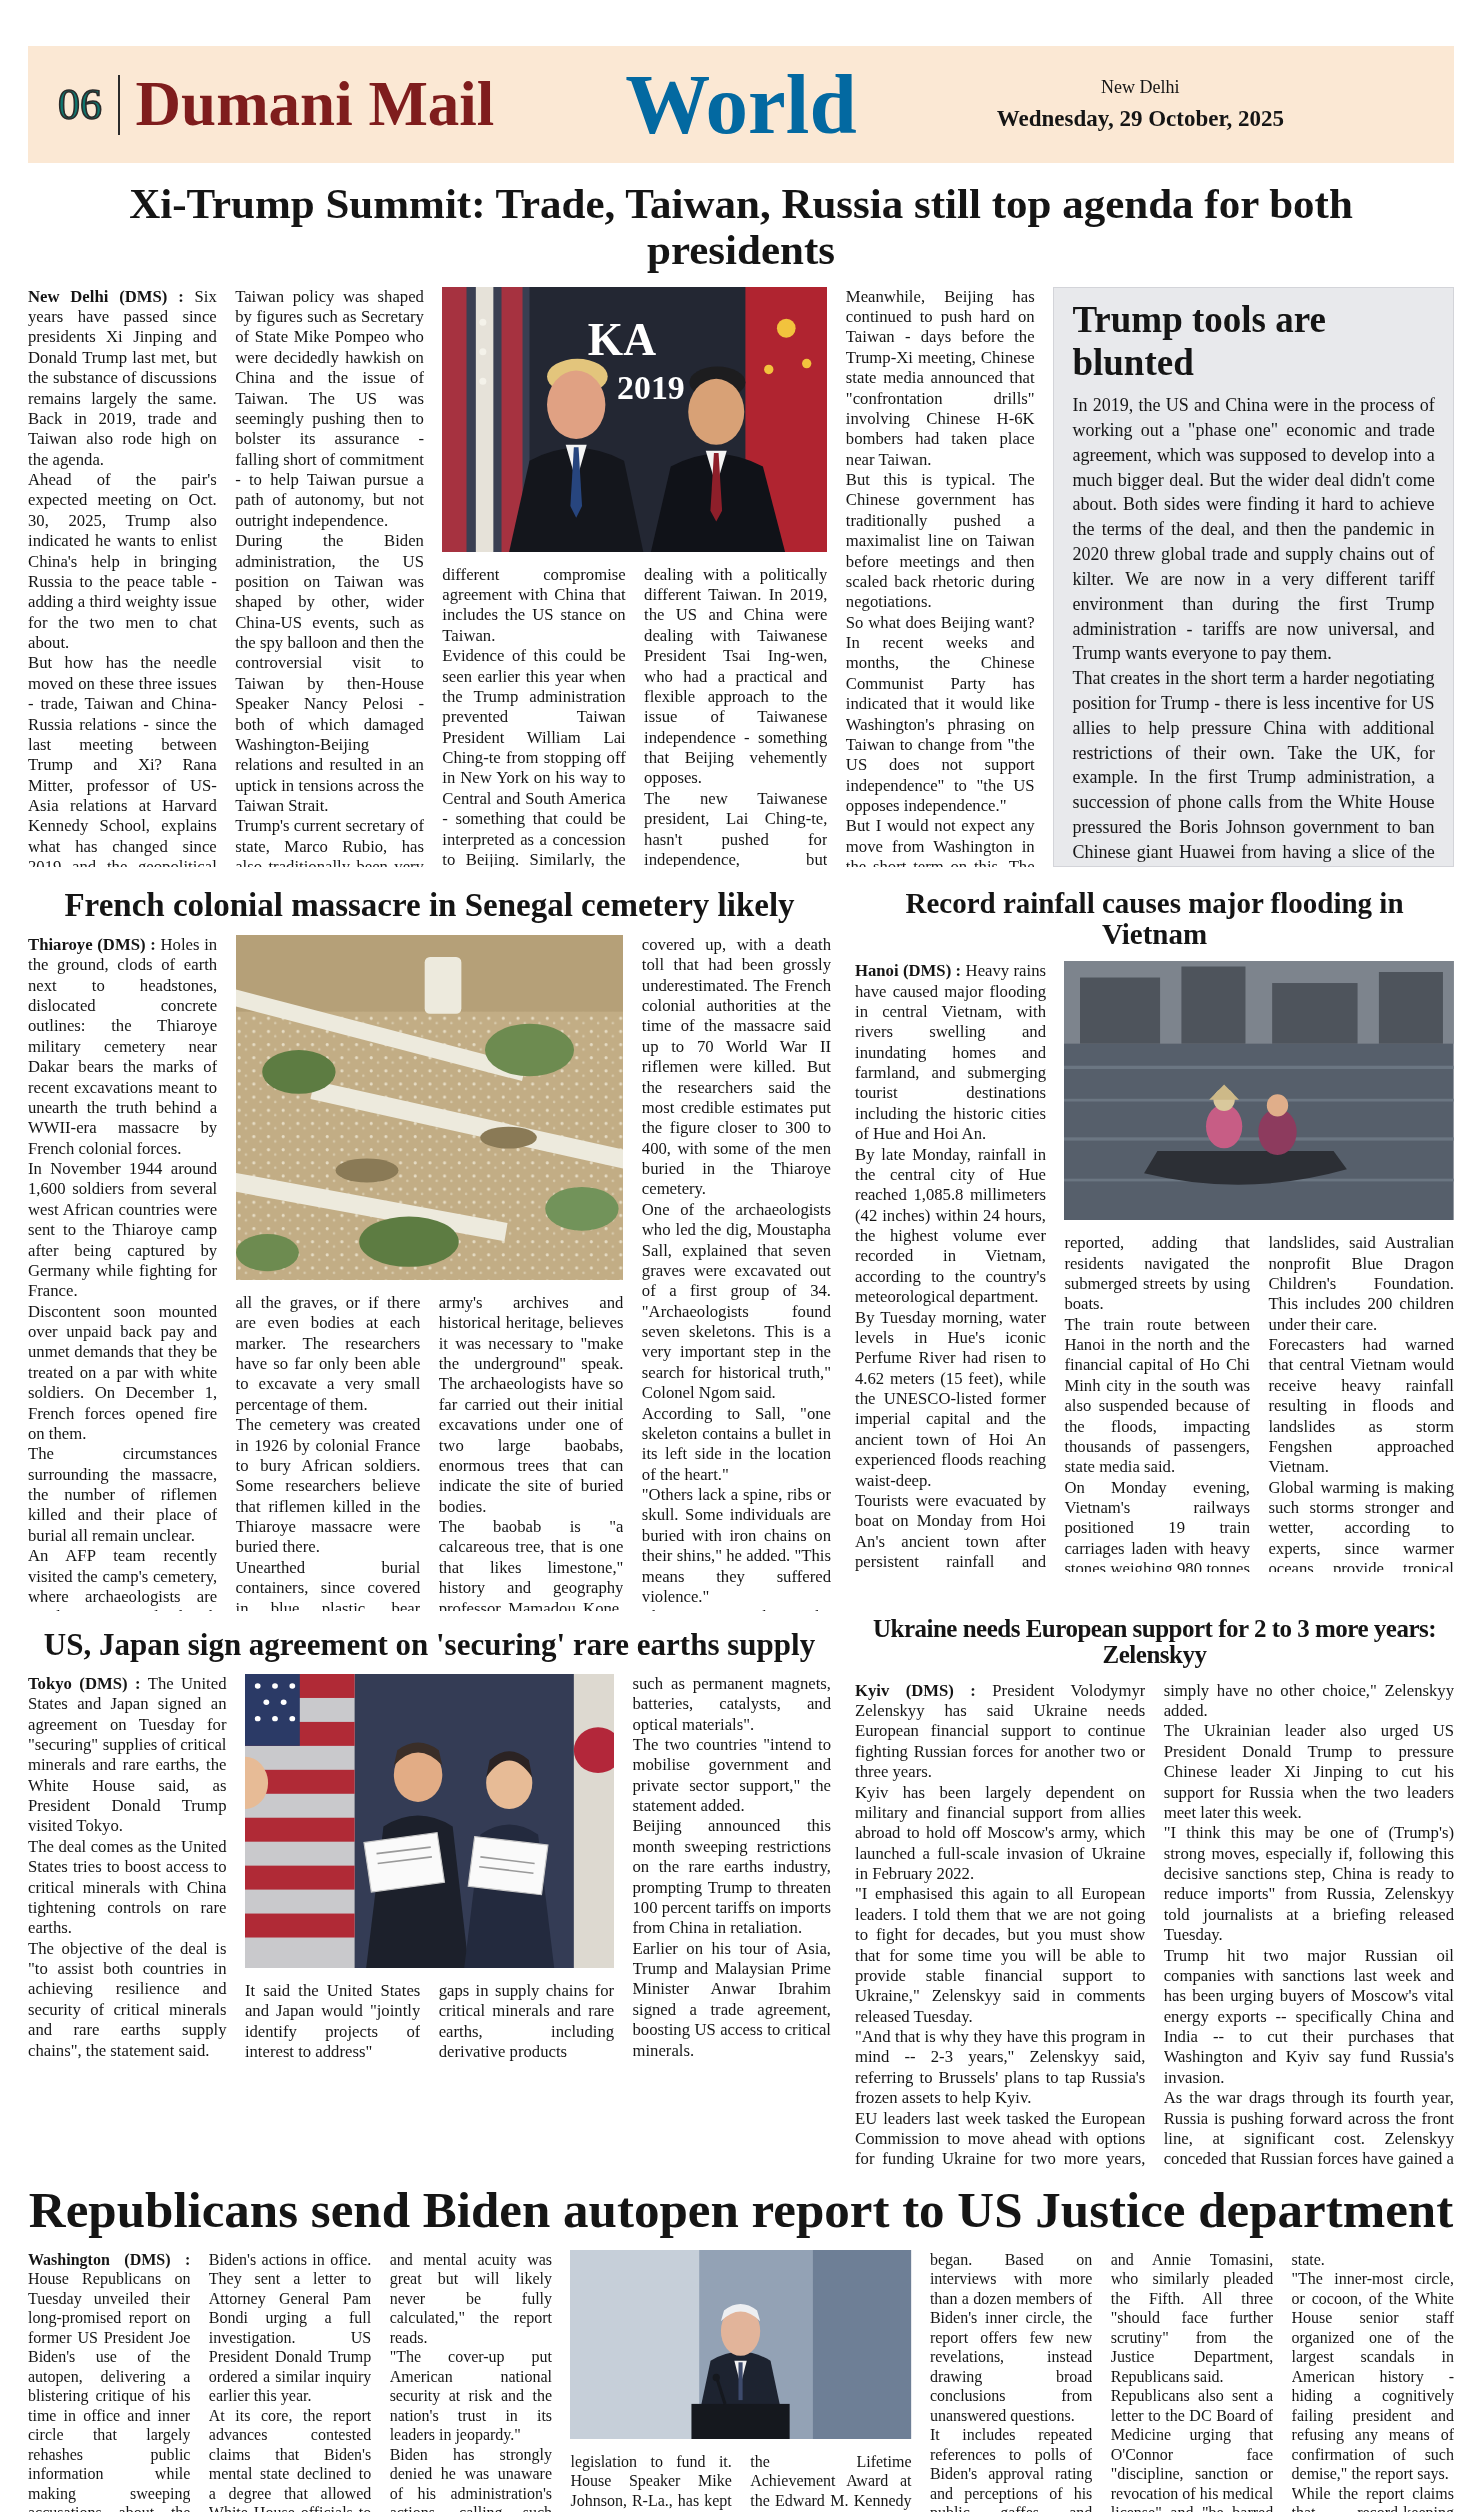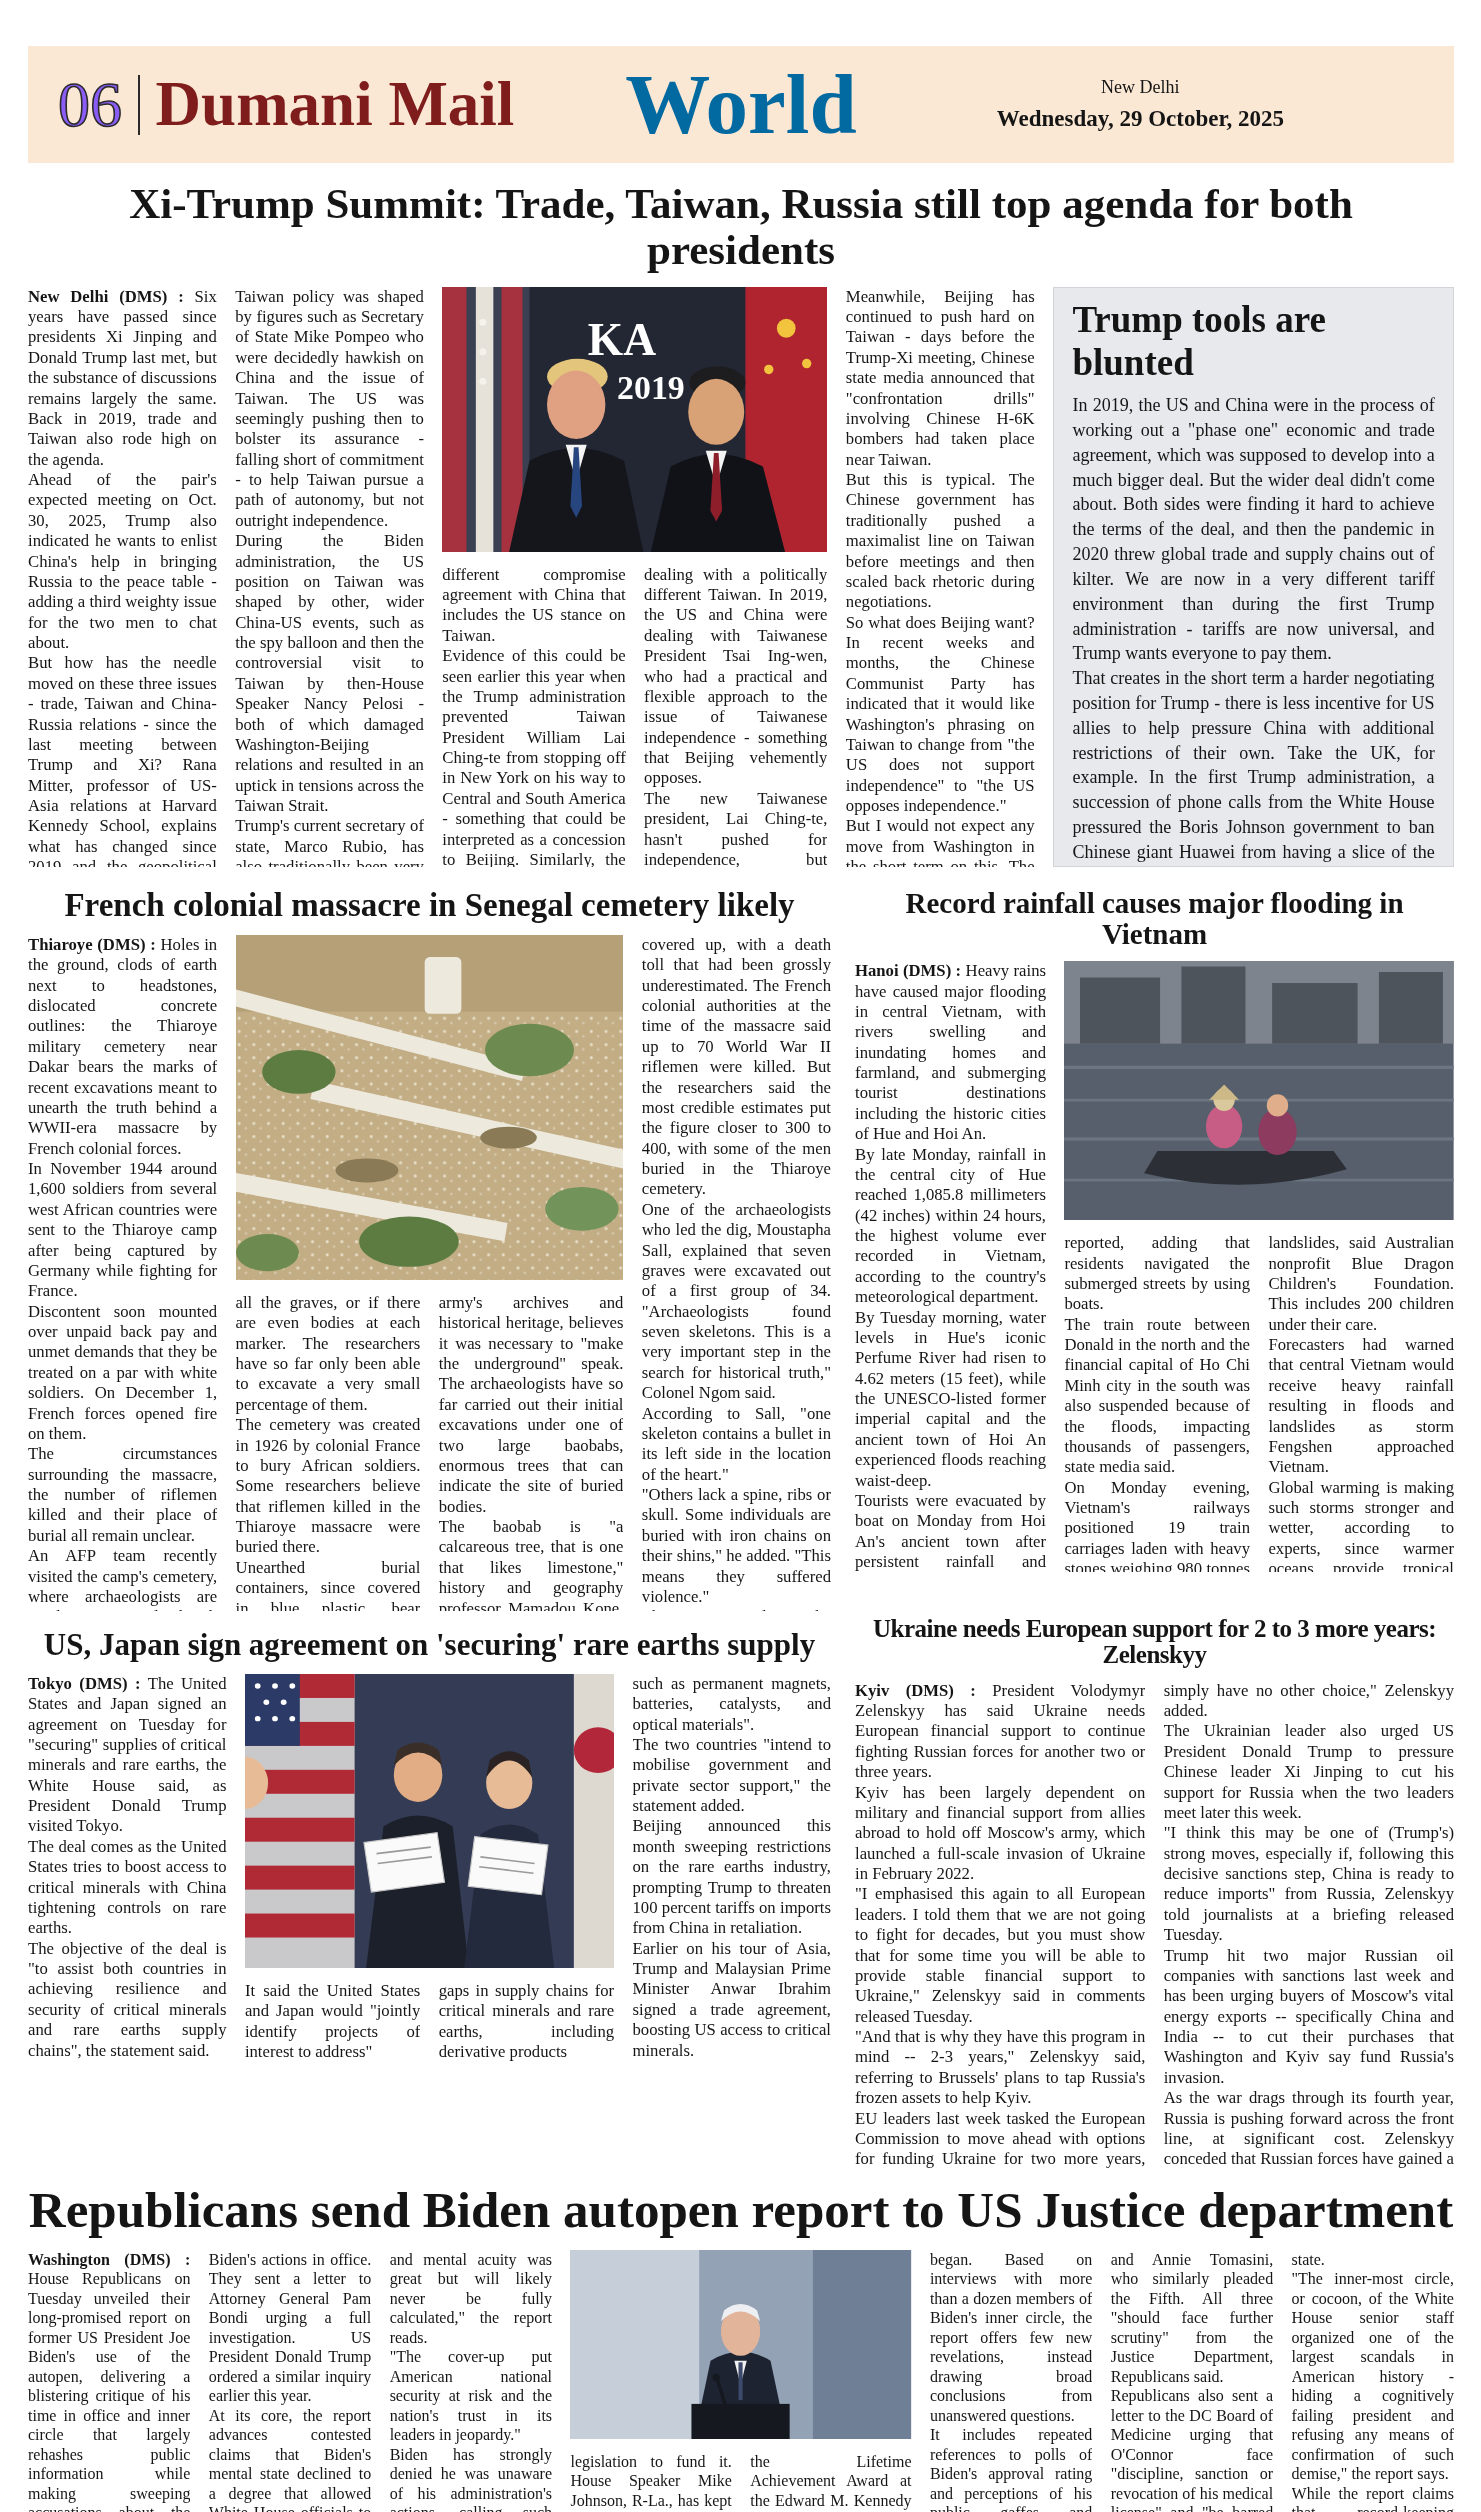--- a/index.html
+++ b/index.html
@@ -3,21 +3,21 @@
 <meta charset="utf-8">
 <style>
   html,body{margin:0;padding:0;background:#ffffff;}
   body{width:1482px;font-family:"Liberation Serif","DejaVu Serif",serif;color:#151515;}
   .page{width:1482px;height:2512px;box-sizing:border-box;padding:46px 28px 0;overflow:hidden;position:relative;background:#ffffff;}
 
   
   .masthead-bar{background:#fbe8d4;height:117px;display:flex;align-items:center;box-sizing:border-box;padding:0 30px;}
   .mast-zone{flex:1 1 0;display:flex;align-items:center;}
   .mast-left{gap:16px;}
-  .page-num{font-size:64px;line-height:1;color:#8b5cf6;-webkit-text-stroke:1.6px #2b2b2b;}
+  .page-num{font-size:44px;line-height:1;color:#0f766e;-webkit-text-stroke:1.6px #2b2b2b;}
   .mast-divider{width:1.6px;height:60px;background:#2b2b2b;}
   .masthead-title{font-size:63px;font-weight:bold;color:#7f1d1d;line-height:1;}
   .section-title{font-size:85px;font-weight:bold;color:#0369a1;line-height:1;flex:0 0 auto;}
   .mast-right{flex-direction:column;justify-content:center;align-items:center;gap:7.6px;}
   .edition-city{font-size:18px;font-weight:normal;}
   .edition-date{font-size:23px;font-weight:bold;}
 
   
   .main-headline{font-size:43px;font-weight:bold;text-align:center;margin:18.4px 5.4px 15px;line-height:1.05;}
   .art-headline{font-weight:bold;text-align:center;margin:3.2px 0 12px;line-height:1.05;}
@@ -321,21 +321,21 @@
                 <ellipse cx="300" cy="300" rx="34" ry="40" fill="#c75d85"></ellipse>
                 <circle cx="300" cy="252" r="20" fill="#d9c89c"></circle>
                 <path d="M272,252 L300,224 L328,252 Z" fill="#cdb988"></path>
                 <ellipse cx="400" cy="310" rx="36" ry="42" fill="#8d3b5e"></ellipse>
                 <circle cx="400" cy="262" r="20" fill="#e0ae8a"></circle>
               </svg>
             </figure>
             <div class="subcols">
               <div class="col">
                   <p class="para">reported, adding that residents navigated the submerged streets by using boats.</p>
-                  <p class="para">The train route between Donald in the north and the financial capital of Ho Chi Minh city in the south was also suspended because of the floods, impacting thousands of passengers, state media said.</p>
+                  <p class="para">The train route between Hanoi in the north and the financial capital of Ho Chi Minh city in the south was also suspended because of the floods, impacting thousands of passengers, state media said.</p>
                   <p class="para">On Monday evening, Vietnam's railways positioned 19 train carriages laden with heavy stones weighing 980 tonnes (1,080 US tons) on a bridge to prevent it from being swept away by the floodwaters, state media said.</p>
                 </div>
               <div class="col">
                   <p class="para">landslides, said Australian nonprofit Blue Dragon Children's Foundation. This includes 200 children under their care.</p>
                   <p class="para">Forecasters had warned that central Vietnam would receive heavy rainfall resulting in floods and landslides as storm Fengshen approached Vietnam.</p>
                   <p class="para">Global warming is making such storms stronger and wetter, according to experts, since warmer oceans provide tropical storms with more fuel, driving more intense winds, heavier rainfall and shifting precipitation patterns across East Asia.</p>
                 </div>
             </div>
           </div>
         </div>

